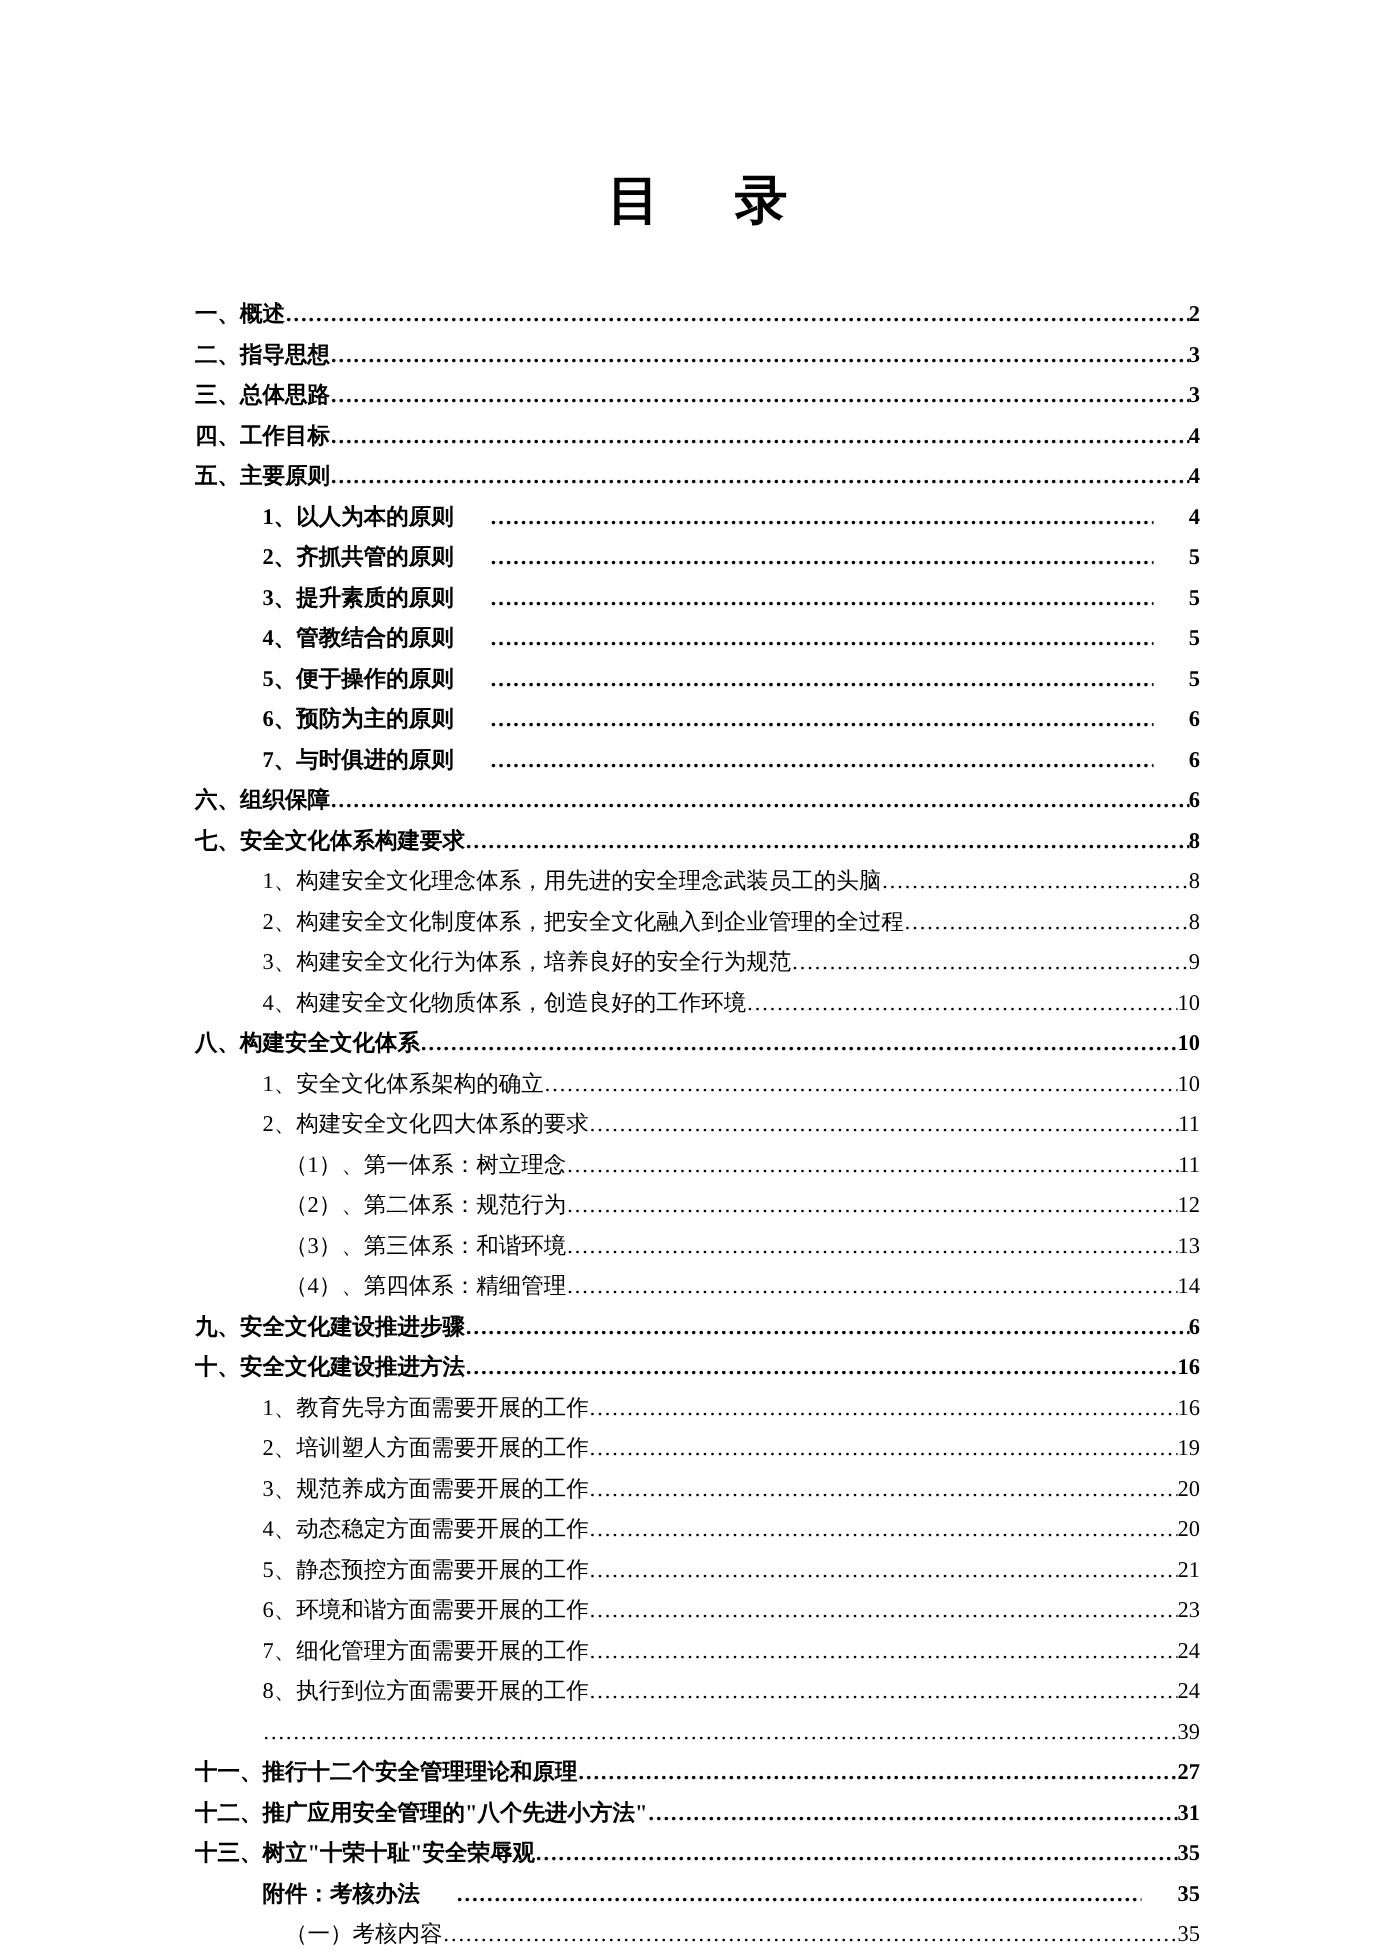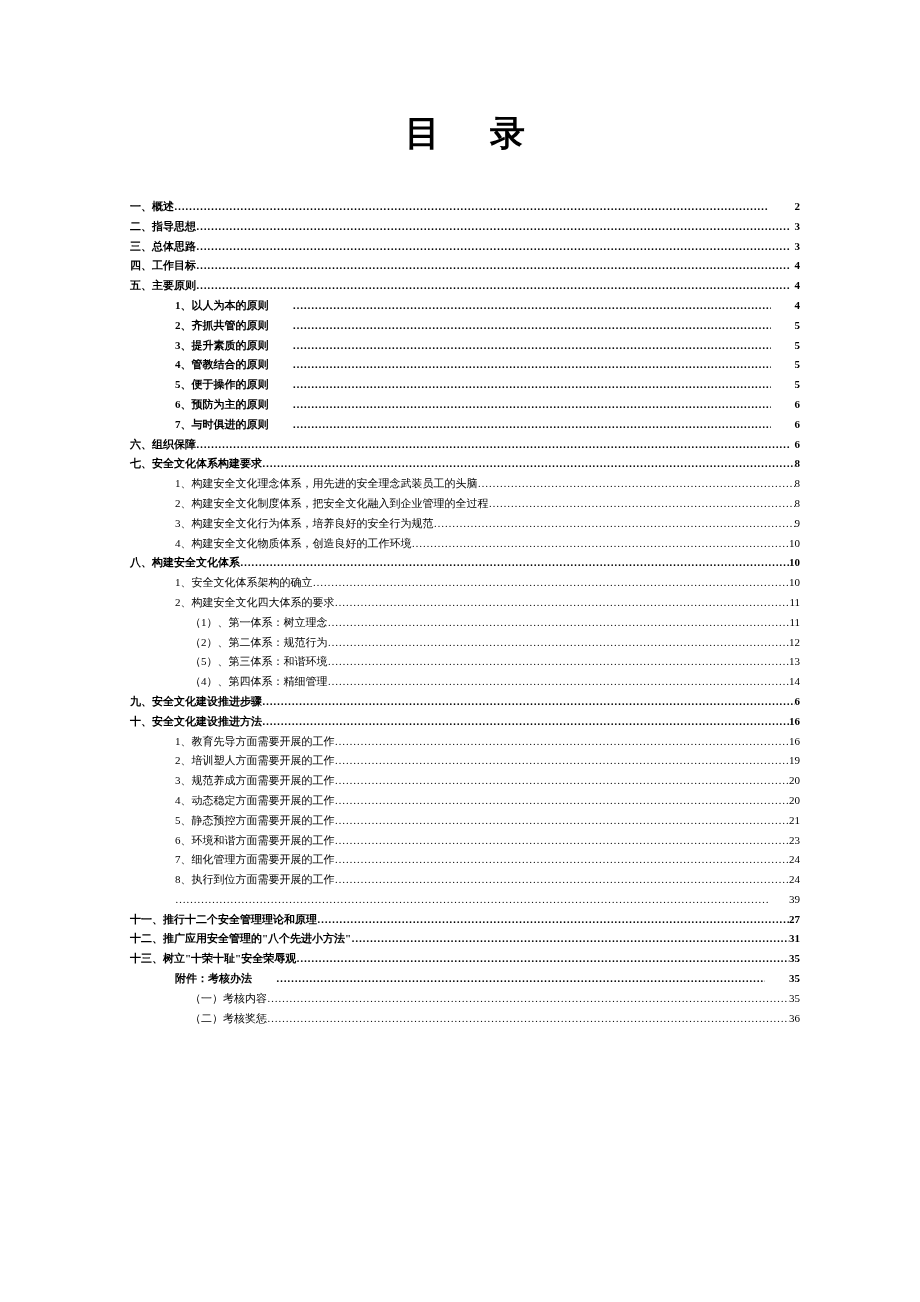--- a/index.html
+++ b/index.html
@@ -19,21 +19,21 @@
     }
     .title {
       text-align: center;
       font-size: 35px;
       font-weight: bold;
       letter-spacing: 50px;
       margin-bottom: 40px;
       padding-left: 50px;
     }
     .toc-line {
-      font-size: 11px;
+      font-size: 15px;
       line-height: 1.8;
       display: flex;
       white-space: nowrap;
     }
     .toc-line .label {
       flex: 0 0 auto;
     }
     .toc-line .dots {
       flex: 1 1 auto;
       overflow: hidden;
@@ -166,21 +166,21 @@
         <span class="label">（1）、第一体系：树立理念</span>
         <span class="dots"></span>
         <span class="page-num">11</span>
       </div>
       <div class="toc-line lvl3">
         <span class="label">（2）、第二体系：规范行为</span>
         <span class="dots"></span>
         <span class="page-num">12</span>
       </div>
       <div class="toc-line lvl3">
-        <span class="label">（5）、第三体系：和谐环境</span>
+        <span class="label">（3）、第三体系：和谐环境</span>
         <span class="dots"></span>
         <span class="page-num">13</span>
       </div>
       <div class="toc-line lvl3">
         <span class="label">（4）、第四体系：精细管理</span>
         <span class="dots"></span>
         <span class="page-num">14</span>
       </div>
       <div class="toc-line lvl1">
         <span class="label">九、安全文化建设推进步骤</span>

